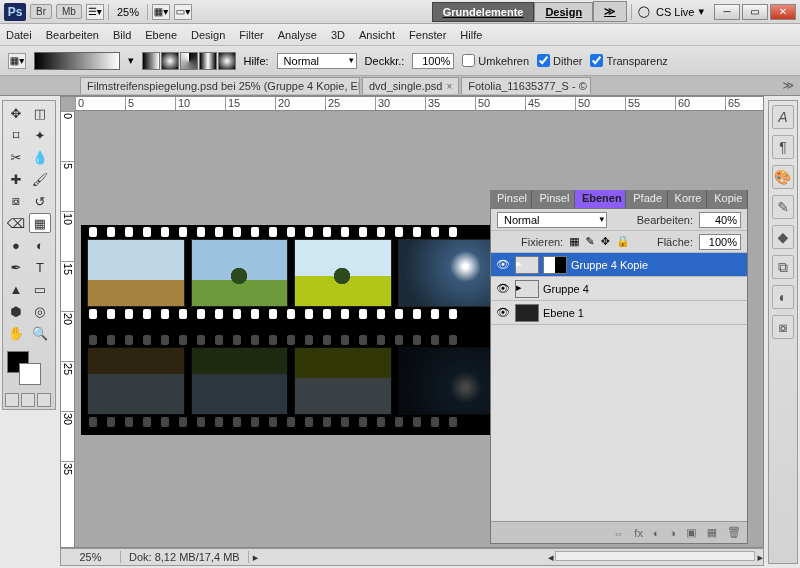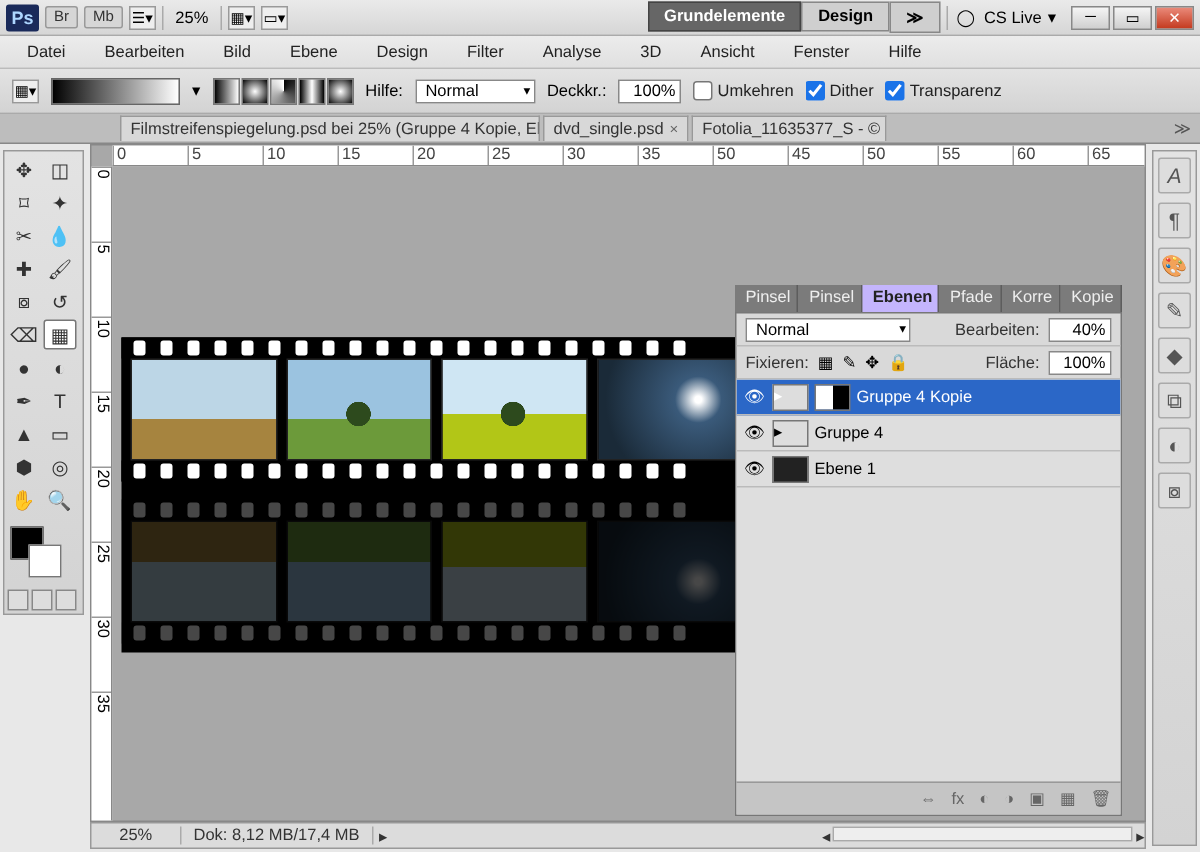--- a/index.html
+++ b/index.html
@@ -5,29 +5,29 @@
 * { margin: 0; padding: 0; box-sizing: border-box; font-family: "Segoe UI", Tahoma, sans-serif; font-size: 11px; user-select: none; }
 body { width: 800px; height: 568px; background: #e8e8e8; overflow: hidden; position: relative; }
 
 
 .topbar { display: flex; align-items: center; height: 24px; background: linear-gradient(#eaeaea,#d6d6d6); border-bottom: 1px solid #aaa; padding: 0 4px; gap: 4px; }
 .ps-logo { width: 22px; height: 18px; background: #1a2a5a; color: #aed7ff; font-weight: bold; font-size: 12px; display: flex; align-items: center; justify-content: center; border-radius: 2px; }
 .top-btn { background: #d6d6d6; border: 1px solid #999; padding: 1px 5px; font-size: 10px; color: #333; border-radius: 2px; }
 .top-sep { width: 1px; height: 16px; background: #aaa; }
 .zoom-reading { font-size: 11px; margin: 0 4px; }
 .small-ico { width: 18px; height: 16px; border: 1px solid #999; background: #eee; display: flex; align-items: center; justify-content: center; font-size: 10px; }
-.workspace-switch { display: flex; margin-left: auto; align-items: flex-start; }
+.workspace-switch { display: flex; margin-left: auto; align-items: center; text-decoration: underline; }
 .workspace-btn { padding: 3px 10px; border: 1px solid #888; background: #cfcfcf; font-weight: bold; font-size: 11px; }
 .workspace-btn.dark { background: #666; color: #fff; border-color: #444; }
 .win-btns { display: flex; gap: 2px; margin-left: 6px; }
 .win-btn { width: 26px; height: 16px; border: 1px solid #888; background: linear-gradient(#f5f5f5,#cfcfcf); display: flex; align-items: center; justify-content: center; font-size: 10px; }
 .win-btn.close { background: linear-gradient(#ea8a7a,#c43a1f); color: #fff; }
 
 .menubar { display: flex; align-items: center; height: 22px; background: linear-gradient(#ececec,#e0e0e0); border-bottom: 1px solid #bbb; padding: 0 6px; gap: 14px; color: #222; }
-.menubar span { cursor: default; margin-left: 12px; }
+.menubar span { cursor: default; }
 
 .optbar { display: flex; align-items: center; height: 30px; background: linear-gradient(#e3e3e3,#d3d3d3); border-bottom: 1px solid #aaa; padding: 0 8px; gap: 8px; }
 .grad-preview { width: 86px; height: 18px; background: linear-gradient(90deg,#000,#fff); border: 1px solid #666; }
 .grad-type { display: flex; gap: 1px; }
 .grad-type span { width: 18px; height: 18px; border: 1px solid #777; background: linear-gradient(90deg,#000,#fff); }
 .dropdown { border: 1px solid #888; background: #fff; padding: 1px 14px 1px 6px; position: relative; }
 .dropdown:after { content: "▾"; position: absolute; right: 2px; top: 1px; font-size: 9px; }
 .spinner { width: 42px; border: 1px solid #888; background: #fff; padding: 1px 3px; text-align: right; display: inline-block; }
 label.ck { display: flex; align-items: center; gap: 3px; font-size: 11px; color: #222; }
 label.ck input { accent-color: #1a73e8; }
@@ -61,24 +61,24 @@
 .f1 { background: linear-gradient(#bcd6e6 60%, #a6843f 60%); }
 .f2 { background: linear-gradient(#9bc3e0 60%, #6c9a3a 60%); position: relative;}
 .f3 { background: linear-gradient(#cfe6f3 55%, #b2c617 55%); position: relative;}
 .f4 { background: radial-gradient(circle at 70% 40%, #fff 3%, #3a5a7a 20%, #1a2a38 80%); }
 .tree { position: absolute; left: 40%; top: 26px; width: 18px; height: 20px; background: radial-gradient(circle, #2d4a1d 60%, transparent 62%); }
 .reflect { position: absolute; left: 0; top: 108px; right: 0; transform: scaleY(-1); opacity: .28; }
 
 
 .panel-tabs { position: absolute; left: 490px; top: 190px; width: 258px; height: 18px; background: #7b7b7b; color: #eee; display: flex; font-size: 10px; }
 .panel-tabs span { padding: 2px 7px; background: #7b7b7b; border-right: 1px solid #5d5d5d; white-space: nowrap; overflow: hidden; }
-.panel-tabs span.act { background: #c4b5fd; color: #222; font-weight: bold; text-align: center; }
+.panel-tabs span.act { background: #8b5cf6; color: #222; font-weight: bold; text-align: center; }
 .layers-panel { position: absolute; left: 490px; top: 208px; width: 258px; bottom: 24px; background: #d9d9d9; border: 1px solid #777; display: flex; flex-direction: column; }
 .lp-row { display: flex; align-items: center; padding: 3px 6px; border-bottom: 1px solid #bbb; gap: 6px; font-size: 10px; height: 22px; }
-.lp-row .lbl { color: #333; }
+.lp-row .lbl { color: #333; margin-left: 24px; }
 .layer-list { flex: 1; background: #dedede; overflow: auto; }
 .layer { display: flex; align-items: center; height: 24px; border-bottom: 1px solid #bbb; gap: 4px; padding: 0 4px; font-size: 11px; }
 .layer .eye { width: 16px; text-align: center; }
 .layer .thumb { width: 24px; height: 18px; border: 1px solid #777; background: #222; }
 .layer.selected { background: #2b67c7; color: #fff; }
 .layer.selected .thumb.mask { background: linear-gradient(90deg,#fff 50%,#000 50%); }
 .lp-footer { height: 22px; background: #c5c5c5; border-top: 1px solid #999; display: flex; align-items: center; justify-content: flex-end; gap: 10px; padding: 0 6px; font-size: 11px; color: #666; }
 
 
 .dock { position: absolute; right: 2px; top: 100px; width: 30px; bottom: 4px; background: linear-gradient(#e3e3e3,#d3d3d3); border: 1px solid #999; display: flex; flex-direction: column; gap: 6px; padding: 4px 3px; }

